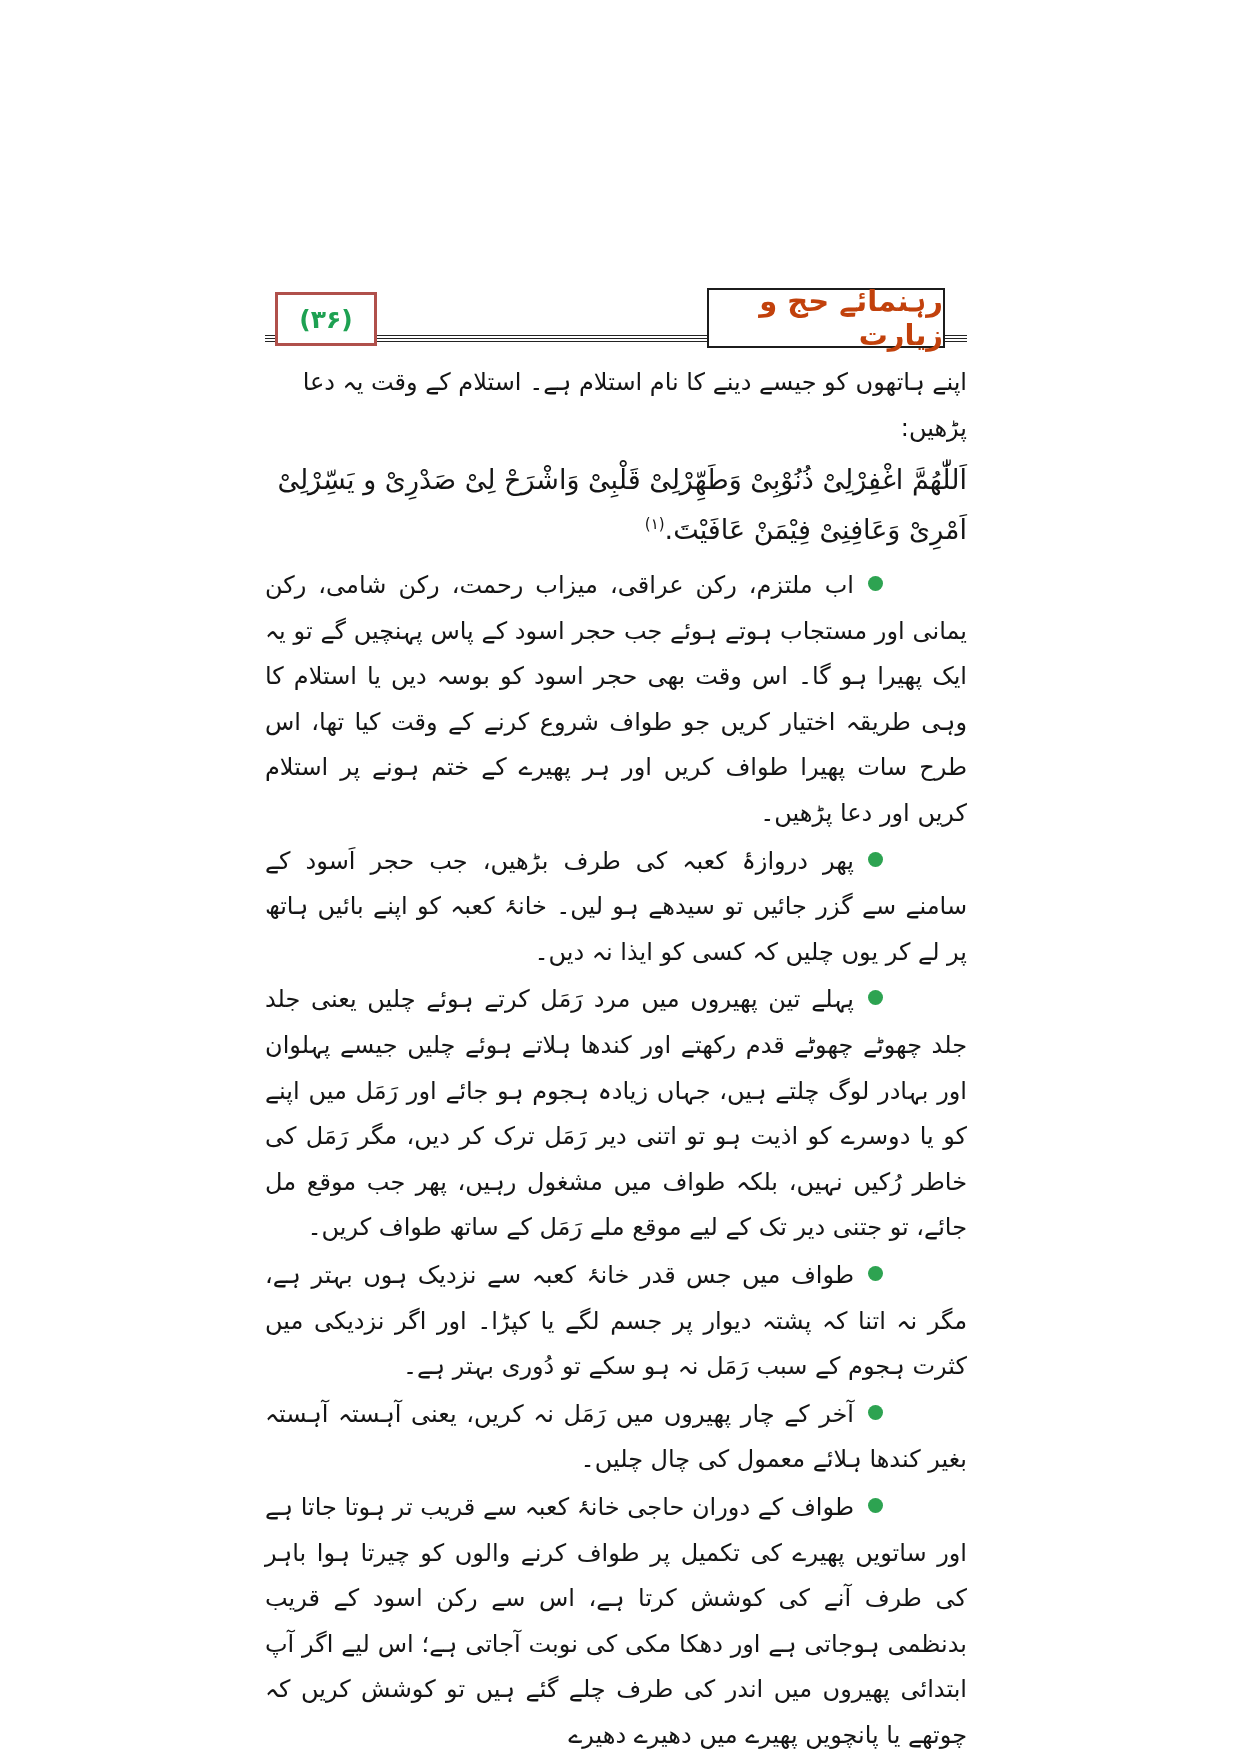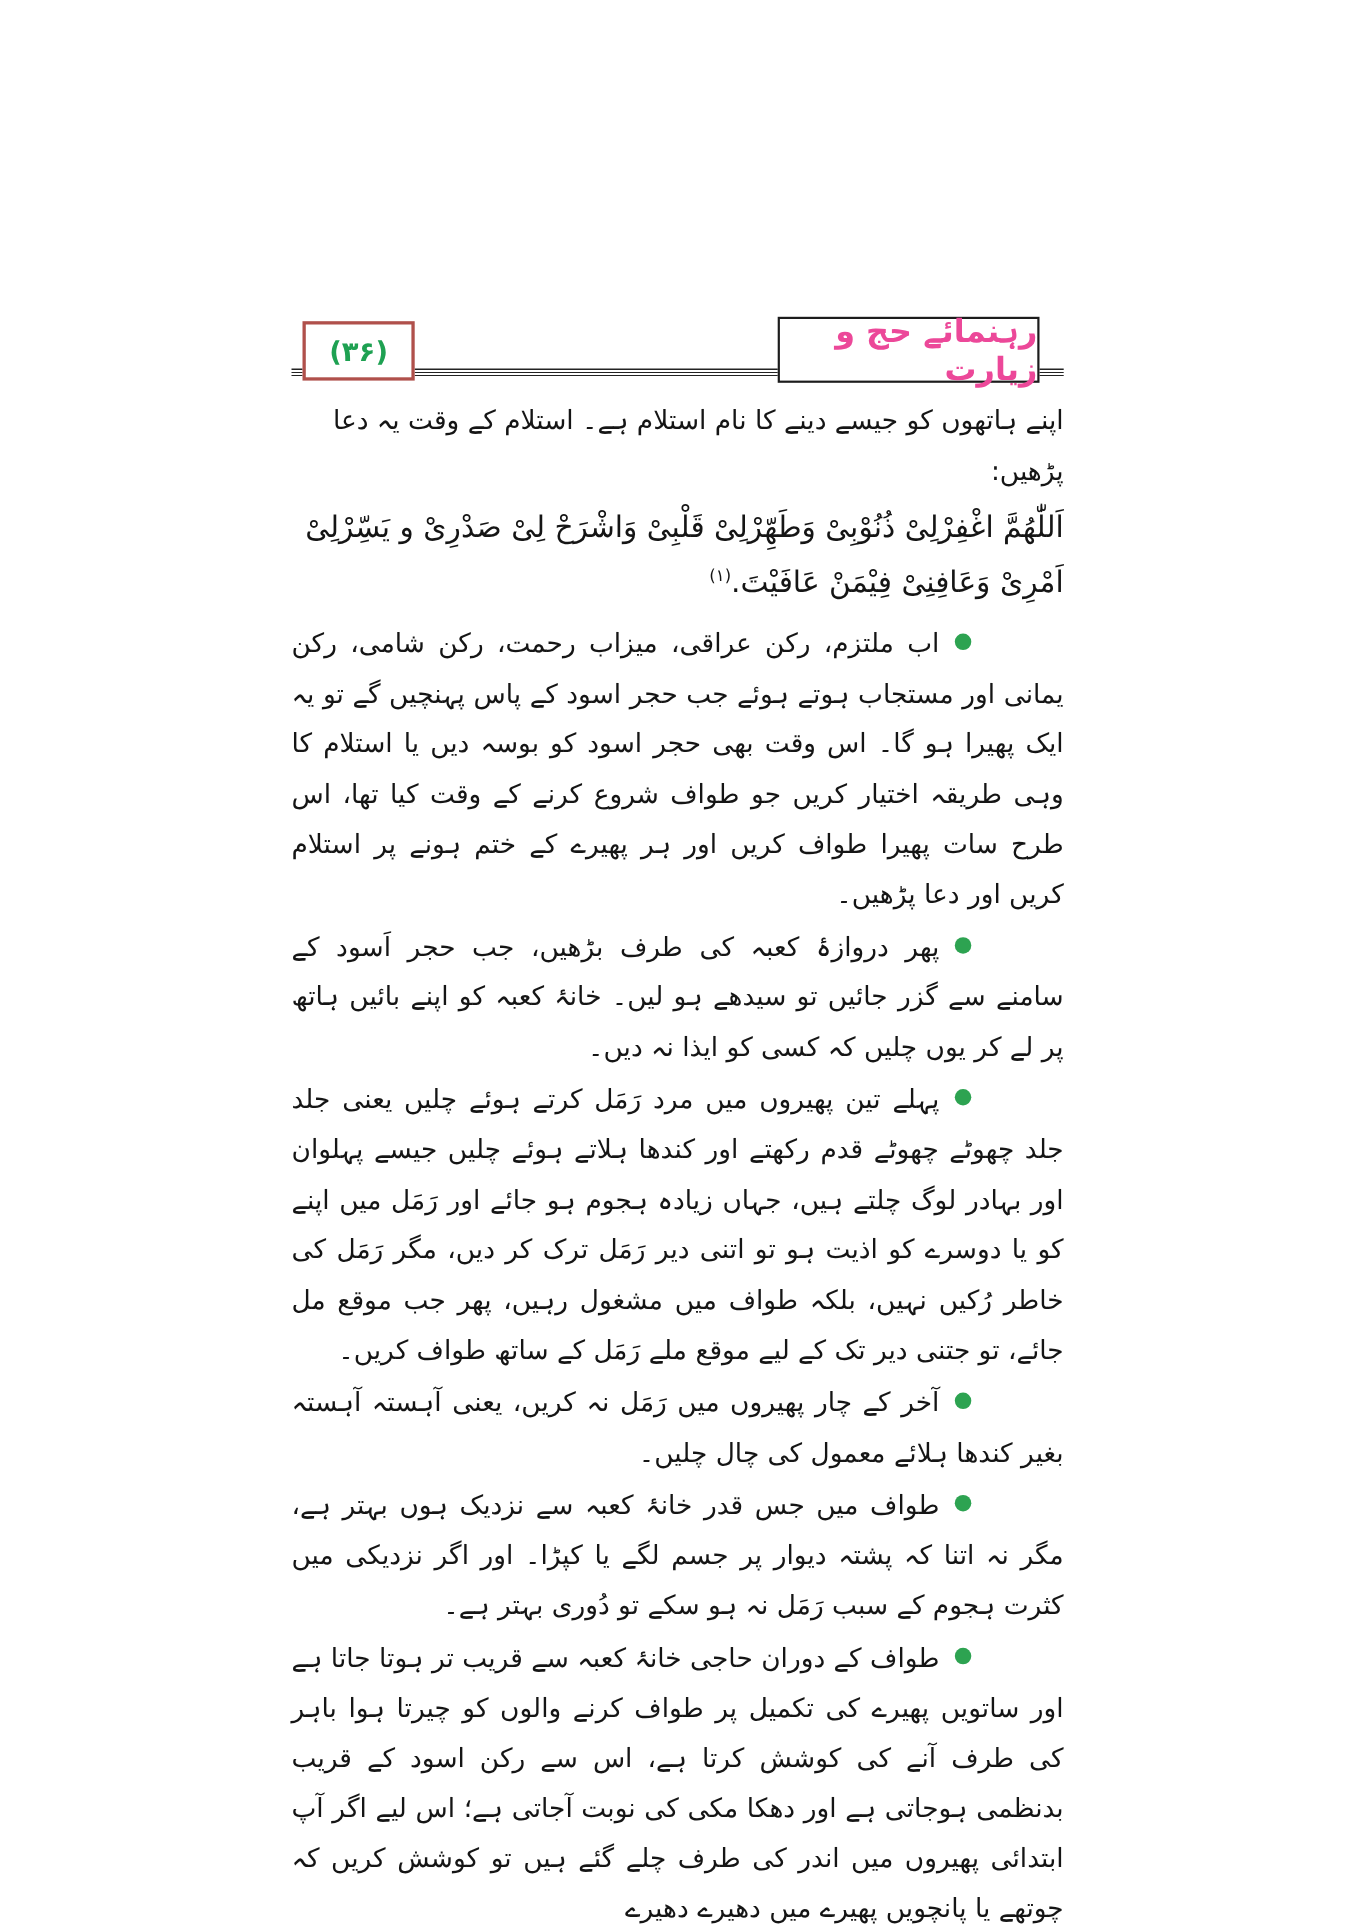--- a/index.html
+++ b/index.html
@@ -20,21 +20,21 @@
   .header{position:relative;height:64px;}
   .header-rule{
     position:absolute;left:0;right:0;top:47px;height:7px;
     background:repeating-linear-gradient(to bottom,#232323 0,#232323 1px,transparent 1px,transparent 3px);
   }
   .title-box{
     position:absolute;right:22px;top:0;
     width:234px;height:56px;
     background:#fff;border:2px solid #1c1c1c;
     display:flex;align-items:center;justify-content:center;
-    font-size:29px;font-weight:bold;color:#ec4899;
+    font-size:29px;font-weight:bold;color:#c2410c;
   }
   .page-num-box{
     position:absolute;left:10px;top:4px;
     width:96px;height:48px;
     background:#fff;border:3px solid #b0504b;
     display:flex;align-items:center;justify-content:center;
     font-size:25px;font-weight:bold;color:#1ea152;
   }
   
   .body{
@@ -82,22 +82,22 @@
       <p class="intro">اپنے ہاتھوں کو جیسے دینے کا نام استلام ہے۔ استلام کے وقت یہ دعا پڑھیں:</p>
 
       <p class="dua"><span>اَللّٰهُمَّ اغْفِرْلِیْ ذُنُوْبِیْ وَطَهِّرْلِیْ قَلْبِیْ وَاشْرَحْ لِیْ صَدْرِیْ و یَسِّرْلِیْ اَمْرِیْ وَعَافِنِیْ فِیْمَنْ عَافَیْتَ.</span><sup>(۱)</sup></p>
 
       <p class="bullet-para"><span class="dot"></span><span>اب ملتزم، رکن عراقی، میزاب رحمت، رکن شامی، رکن یمانی اور مستجاب ہوتے ہوئے جب حجر اسود کے پاس پہنچیں گے تو یہ ایک پھیرا ہو گا۔ اس وقت بھی حجر اسود کو بوسہ دیں یا استلام کا وہی طریقہ اختیار کریں جو طواف شروع کرنے کے وقت کیا تھا، اس طرح سات پھیرا طواف کریں اور ہر پھیرے کے ختم ہونے پر استلام کریں اور دعا پڑھیں۔</span></p>
 
       <p class="bullet-para"><span class="dot"></span><span>پھر دروازۂ کعبہ کی طرف بڑھیں، جب حجر اَسود کے سامنے سے گزر جائیں تو سیدھے ہو لیں۔ خانۂ کعبہ کو اپنے بائیں ہاتھ پر لے کر یوں چلیں کہ کسی کو ایذا نہ دیں۔</span></p>
 
       <p class="bullet-para"><span class="dot"></span><span>پہلے تین پھیروں میں مرد رَمَل کرتے ہوئے چلیں یعنی جلد جلد چھوٹے چھوٹے قدم رکھتے اور کندھا ہلاتے ہوئے چلیں جیسے پہلوان اور بہادر لوگ چلتے ہیں، جہاں زیادہ ہجوم ہو جائے اور رَمَل میں اپنے کو یا دوسرے کو اذیت ہو تو اتنی دیر رَمَل ترک کر دیں، مگر رَمَل کی خاطر رُکیں نہیں، بلکہ طواف میں مشغول رہیں، پھر جب موقع مل جائے، تو جتنی دیر تک کے لیے موقع ملے رَمَل کے ساتھ طواف کریں۔</span></p>
 
+      <p class="bullet-para"><span class="dot"></span><span>طواف میں جس قدر خانۂ کعبہ سے نزدیک ہوں بہتر ہے، مگر نہ اتنا کہ پشتہ دیوار پر جسم لگے یا کپڑا۔ اور اگر نزدیکی میں کثرت ہجوم کے سبب رَمَل نہ ہو سکے تو دُوری بہتر ہے۔</span></p>
+
       <p class="bullet-para"><span class="dot"></span><span>آخر کے چار پھیروں میں رَمَل نہ کریں، یعنی آہستہ آہستہ بغیر کندھا ہلائے معمول کی چال چلیں۔</span></p>
-
-      <p class="bullet-para"><span class="dot"></span><span>طواف میں جس قدر خانۂ کعبہ سے نزدیک ہوں بہتر ہے، مگر نہ اتنا کہ پشتہ دیوار پر جسم لگے یا کپڑا۔ اور اگر نزدیکی میں کثرت ہجوم کے سبب رَمَل نہ ہو سکے تو دُوری بہتر ہے۔</span></p>
 
       <p class="bullet-para"><span class="dot"></span><span>طواف کے دوران حاجی خانۂ کعبہ سے قریب تر ہوتا جاتا ہے اور ساتویں پھیرے کی تکمیل پر طواف کرنے والوں کو چیرتا ہوا باہر کی طرف آنے کی کوشش کرتا ہے، اس سے رکن اسود کے قریب بدنظمی ہوجاتی ہے اور دھکا مکی کی نوبت آجاتی ہے؛ اس لیے اگر آپ ابتدائی پھیروں میں اندر کی طرف چلے گئے ہیں تو کوشش کریں کہ چوتھے یا پانچویں پھیرے میں دھیرے دھیرے</span></p>
 
     </div>
 
   </div>
 </div>
 
 </body></html>

